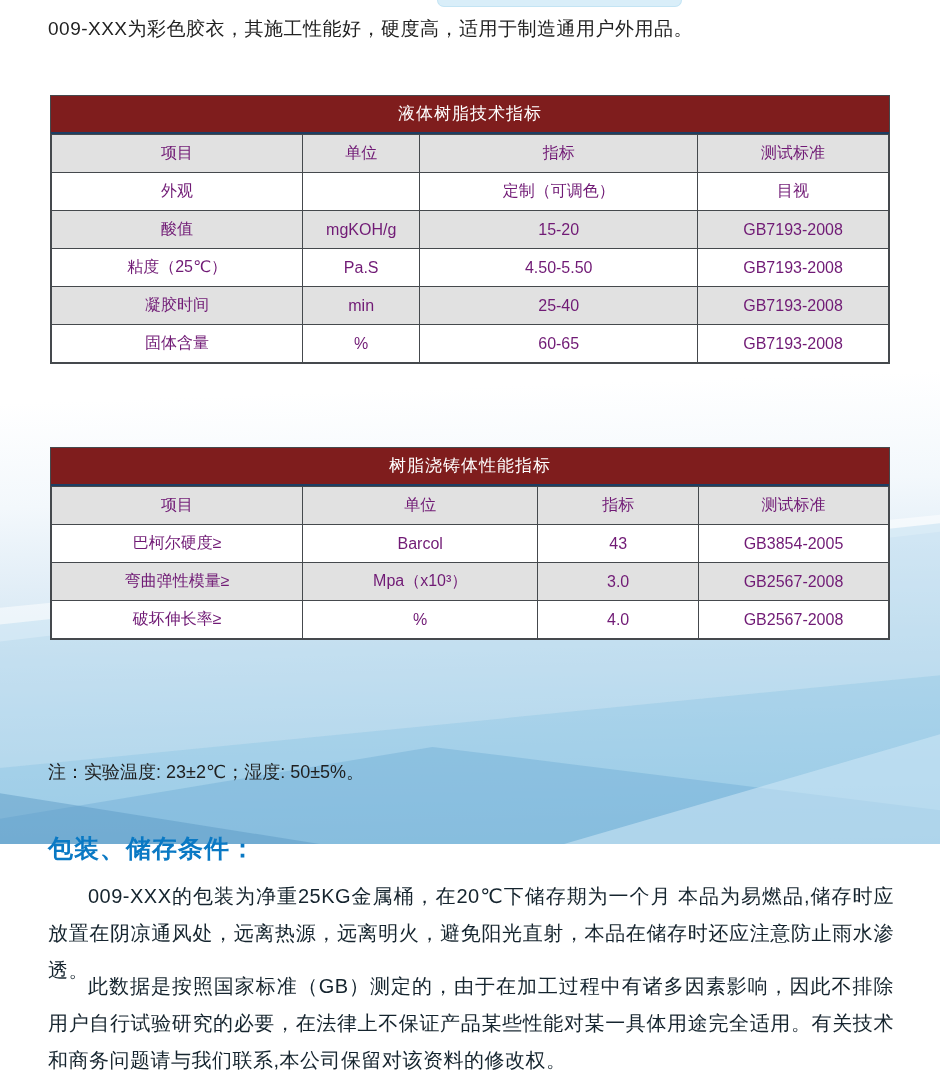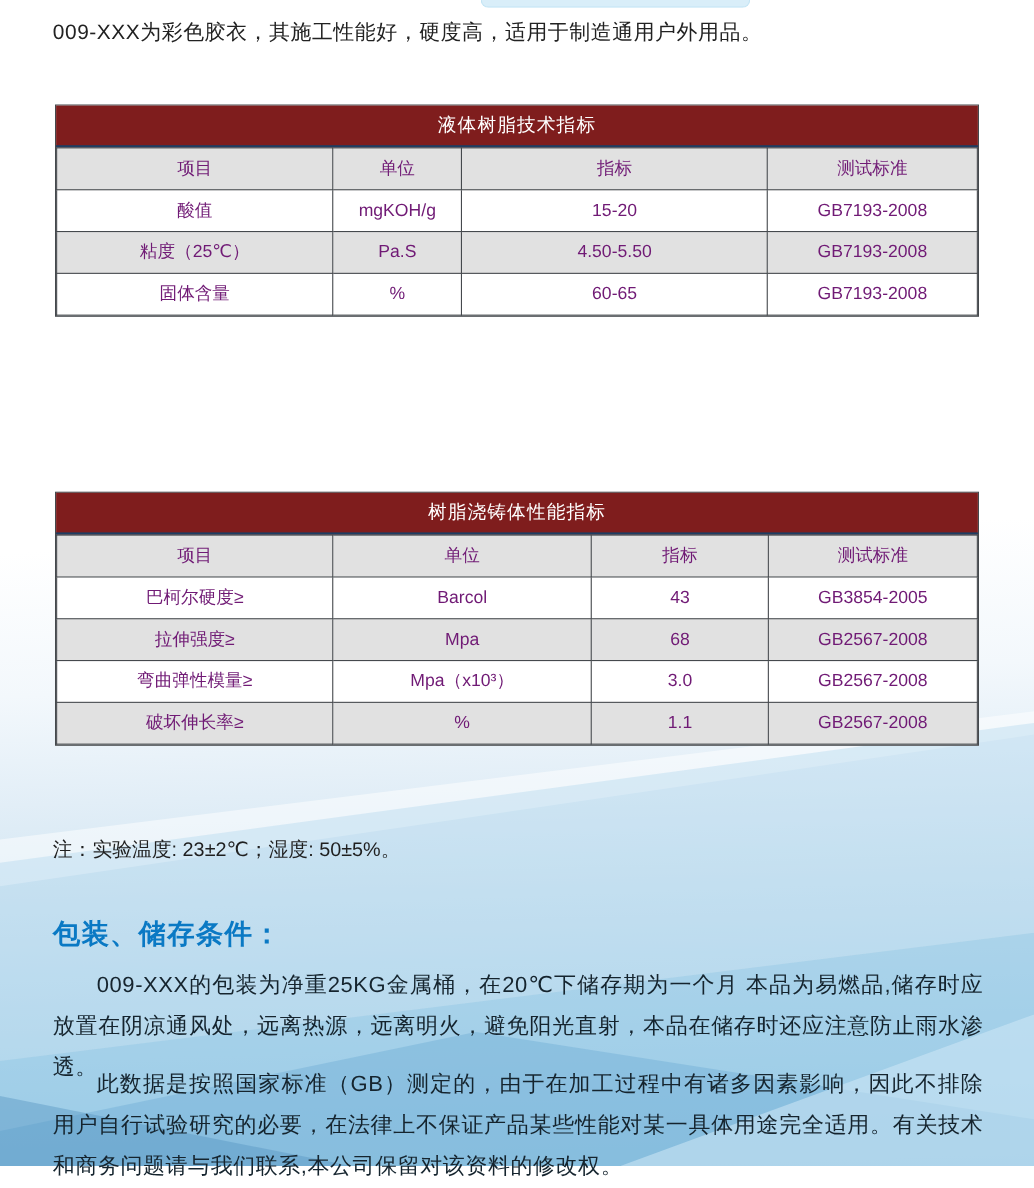--- a/index.html
+++ b/index.html
@@ -1,21 +1,21 @@
 <!DOCTYPE html>
 <html><head>
 <meta charset="utf-8">
 <style>
   html,body{margin:0;padding:0;}
   body{
     width:940px;height:1080px;
     font-family:"Liberation Sans","DejaVu Sans",sans-serif;
     position:relative;overflow:hidden;background:#fff;
   }
-  .page{position:absolute;inset:0;width:940px;height:1060px;}
+  .page{position:absolute;inset:0;width:940px;height:844px;}
 
   
   .bg{position:absolute;inset:0;pointer-events:none;}
   .bg-base{
     background:linear-gradient(178deg,
       #ffffff 0%, #ffffff 46%, #f3f8fc 58%, #e2eef7 67%,
       #d0e5f2 76%, #bddcee 86%, #a3d0e8 100%);
   }
   .bg-poly1{background:rgba(173,212,236,.38);
     clip-path:polygon(0 74%,100% 62%,100% 80%,0 91%);}
@@ -89,29 +89,41 @@
       <thead>
         <tr>
           <th>项目</th>
           <th>单位</th>
           <th>指标</th>
           <th>测试标准</th>
         </tr>
       </thead>
       <tbody>
           <tr>
+            <td>外观</td>
+            <td></td>
+            <td>定制（可调色）</td>
+            <td>目视</td>
+          </tr>
+          <tr>
             <td>酸值</td>
             <td>mgKOH/g</td>
             <td>15-20</td>
             <td>GB7193-2008</td>
           </tr>
           <tr>
             <td>粘度（25℃）</td>
             <td>Pa.S</td>
             <td>4.50-5.50</td>
+            <td>GB7193-2008</td>
+          </tr>
+          <tr>
+            <td>凝胶时间</td>
+            <td>min</td>
+            <td>25-40</td>
             <td>GB7193-2008</td>
           </tr>
           <tr>
             <td>固体含量</td>
             <td>%</td>
             <td>60-65</td>
             <td>GB7193-2008</td>
           </tr>
         </tbody>
     </table>
@@ -135,35 +147,29 @@
         </tr>
       </thead>
       <tbody>
           <tr>
             <td>巴柯尔硬度≥</td>
             <td>Barcol</td>
             <td>43</td>
             <td>GB3854-2005</td>
           </tr>
           <tr>
-            <td>拉伸强度≥</td>
-            <td>Mpa</td>
-            <td>68</td>
-            <td>GB2567-2008</td>
-          </tr>
-          <tr>
             <td>弯曲弹性模量≥</td>
             <td>Mpa（x10³）</td>
             <td>3.0</td>
             <td>GB2567-2008</td>
           </tr>
           <tr>
             <td>破坏伸长率≥</td>
             <td>%</td>
-            <td>1.1</td>
+            <td>4.0</td>
             <td>GB2567-2008</td>
           </tr>
         </tbody>
     </table>
   </section>
   <p class="note" style="top:760px">注：实验温度: 23±2℃；湿度: 50±5%。</p>
 
   <h2 class="storage-heading">包装、储存条件：</h2>
   <p class="body-para" style="top:878px">009-XXX的包装为净重25KG金属桶，在20℃下储存期为一个月 本品为易燃品,储存时应放置在阴凉通风处，远离热源，远离明火，避免阳光直射，本品在储存时还应注意防止雨水渗透。</p>
   <p class="body-para" style="top:968px">此数据是按照国家标准（GB）测定的，由于在加工过程中有诸多因素影响，因此不排除用户自行试验研究的必要，在法律上不保证产品某些性能对某一具体用途完全适用。有关技术和商务问题请与我们联系,本公司保留对该资料的修改权。</p>

